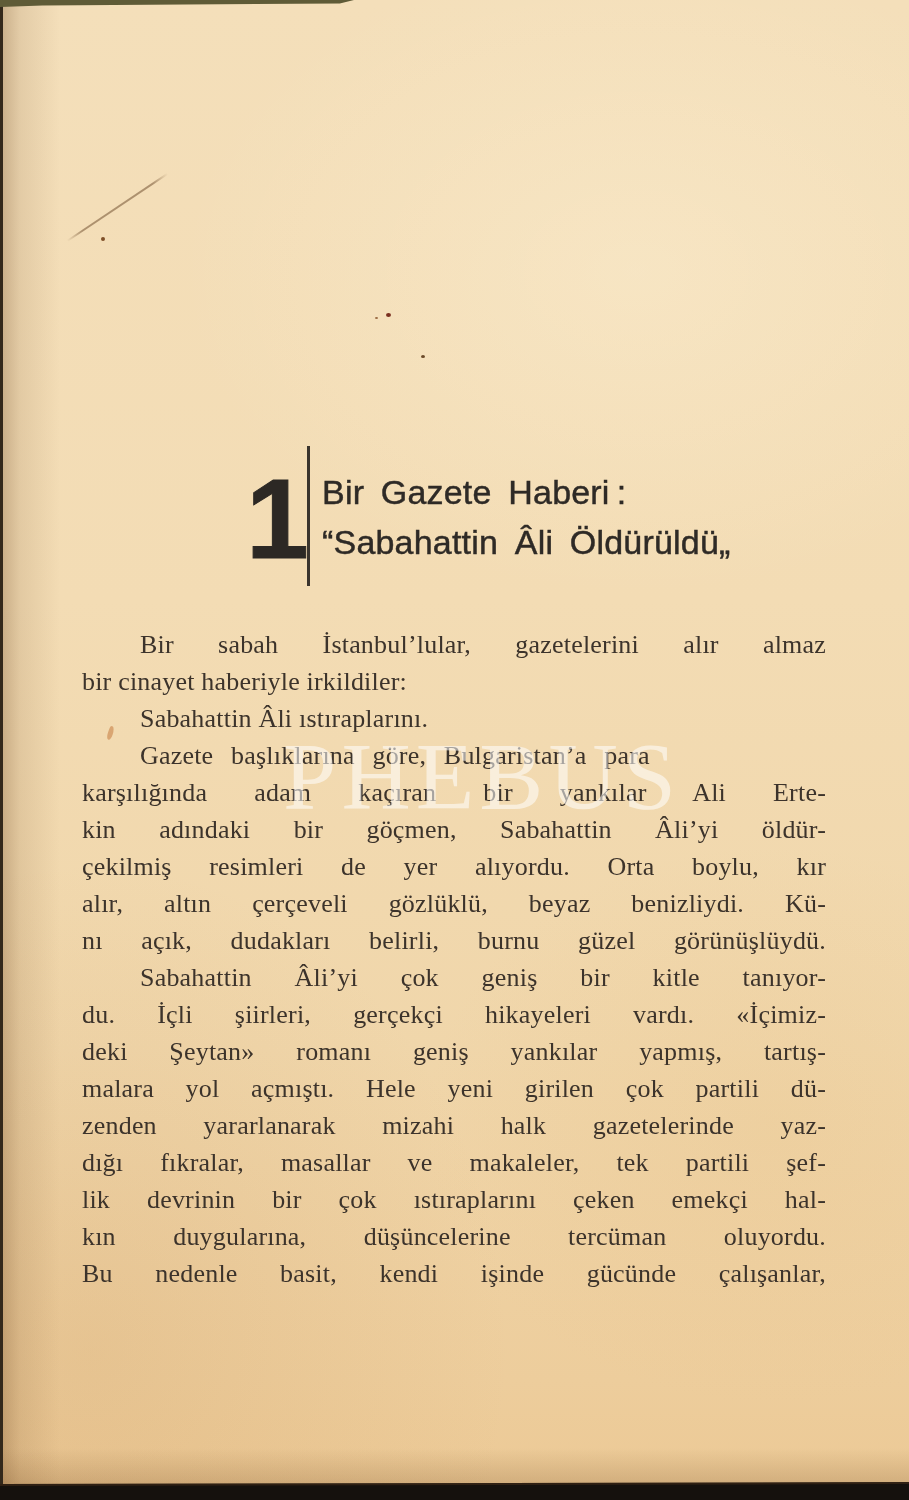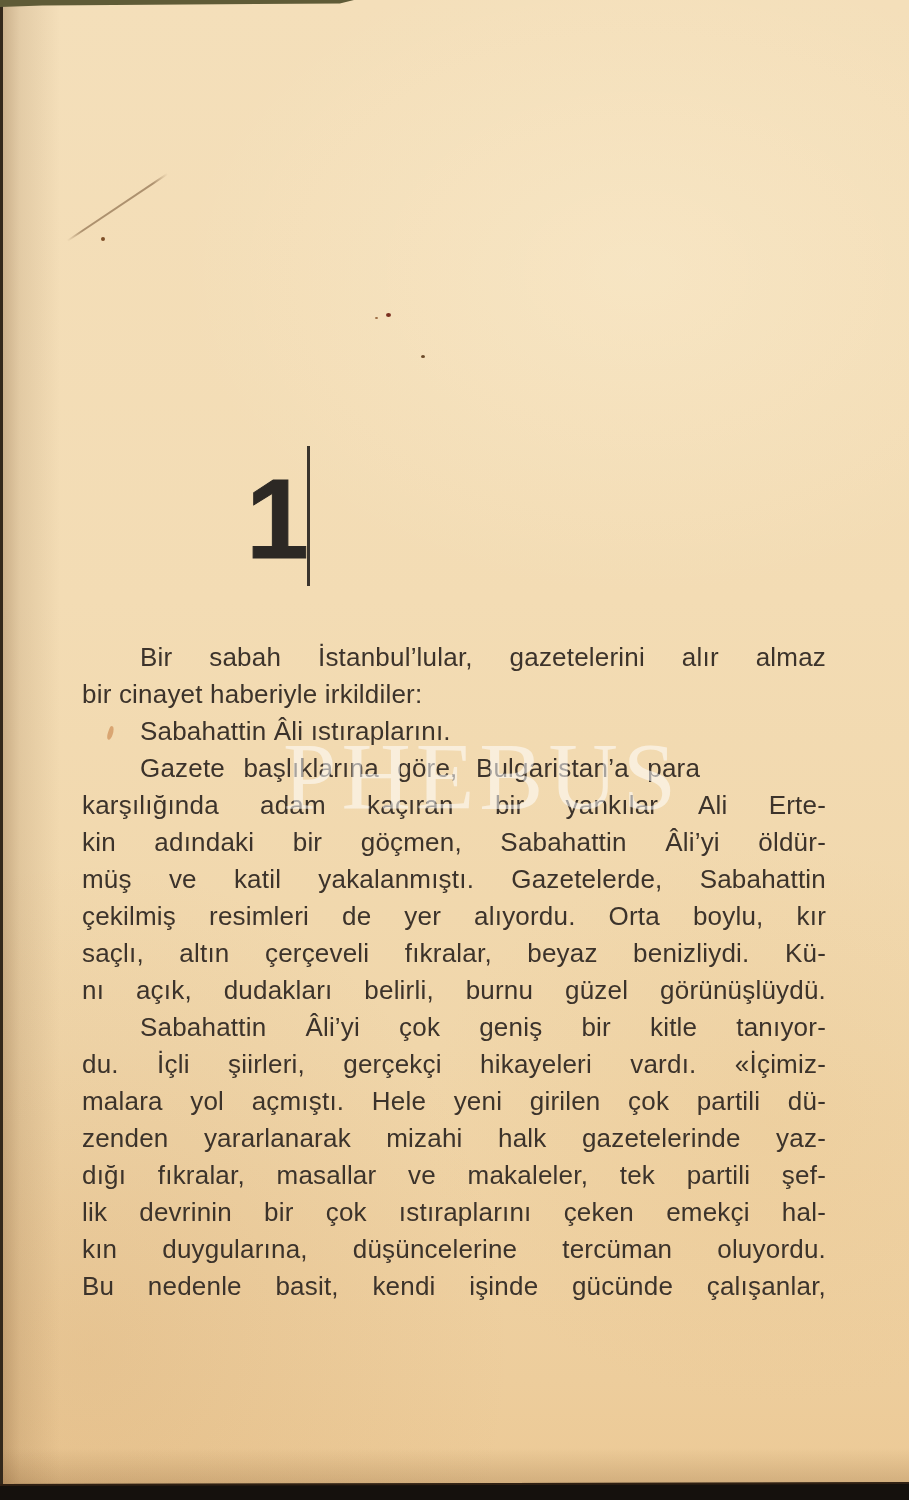--- a/index.html
+++ b/index.html
@@ -65,22 +65,22 @@
   .chapter-title {
     position: absolute; left: 322px; top: 467px; z-index: 1;
     font-family: "Liberation Sans", sans-serif;
     font-size: 34px; line-height: 50px;
     letter-spacing: 0.2px; word-spacing: 7px;
     color: #2e2a26; -webkit-text-stroke: 0.45px #2e2a26;
     white-space: nowrap;
   }
   
   .body-text {
-    position: absolute; left: 82px; top: 639px; width: 744px; z-index: 1;
-    font-family: Liberation Sans, sans-serif;
+    position: absolute; left: 82px; top: 626px; width: 744px; z-index: 1;
+    font-family: Liberation Serif, serif;
     font-size: 26px; line-height: 37px;
     color: #3c332b;
     letter-spacing: 0.2px;
   }
   .line { text-align: justify; text-align-last: justify; }
   .line.no-justify { text-align: center; text-align-last: left; }
   .line.indent { padding-left: 58px; }
   .line.loose { word-spacing: 11px; }
   
   .watermark {
@@ -104,41 +104,45 @@
 
   <div class="scratch"></div>
   <div class="speck speck-1"></div>
   <div class="speck speck-2"></div>
   <div class="speck speck-3"></div>
   <div class="speck speck-4"></div>
   <div class="speck speck-5"></div>
 
   <div class="chapter-number">1</div>
   <div class="chapter-rule"></div>
+  <div class="chapter-title">
+    <div>Bir Gazete Haberi :</div>
+    <div>“Sabahattin Âli Öldürüldü„</div>
+  </div>
 
   <div class="body-text" id="body-text">
       <div class="paragraph">
         <div class="line indent">Bir sabah İstanbul’lular, gazetelerini alır almaz</div>
         <div class="line no-justify">bir cinayet haberiyle irkildiler:</div>
       </div>
       <div class="paragraph">
         <div class="line indent no-justify">Sabahattin Âli ıstıraplarını.</div>
       </div>
       <div class="paragraph">
         <div class="line indent no-justify loose">Gazete başlıklarına göre, Bulgaristan’a para</div>
         <div class="line">karşılığında adam kaçıran bir yankılar Ali Erte-</div>
         <div class="line">kin adındaki bir göçmen, Sabahattin Âli’yi öldür-</div>
-        <div class="line">müş ve katil yakalanmıştı. Gazetelerde, Sabahattin</div>
         <div class="line">çekilmiş resimleri de yer alıyordu. Orta boylu, kır</div>
-        <div class="line">saçlı, altın çerçeveli fıkralar, beyaz benizliydi. Kü-</div>
+        <div class="line">alır, altın çerçeveli gözlüklü, beyaz benizliydi. Kü-</div>
         <div class="line">nı açık, dudakları belirli, burnu güzel görünüşlüydü.</div>
       </div>
       <div class="paragraph">
         <div class="line indent">Sabahattin Âli’yi çok geniş bir kitle tanıyor-</div>
         <div class="line">du. İçli şiirleri, gerçekçi hikayeleri vardı. «İçimiz-</div>
+        <div class="line">deki Şeytan» romanı geniş yankılar yapmış, tartış-</div>
         <div class="line">malara yol açmıştı. Hele yeni girilen çok partili dü-</div>
         <div class="line">zenden yararlanarak mizahi halk gazetelerinde yaz-</div>
         <div class="line">dığı fıkralar, masallar ve makaleler, tek partili şef-</div>
         <div class="line">lik devrinin bir çok ıstıraplarını çeken emekçi hal-</div>
         <div class="line">kın duygularına, düşüncelerine tercüman oluyordu.</div>
         <div class="line">Bu nedenle basit, kendi işinde gücünde çalışanlar,</div>
       </div>
     </div>
 
   <div class="watermark">PHEBUS</div>

